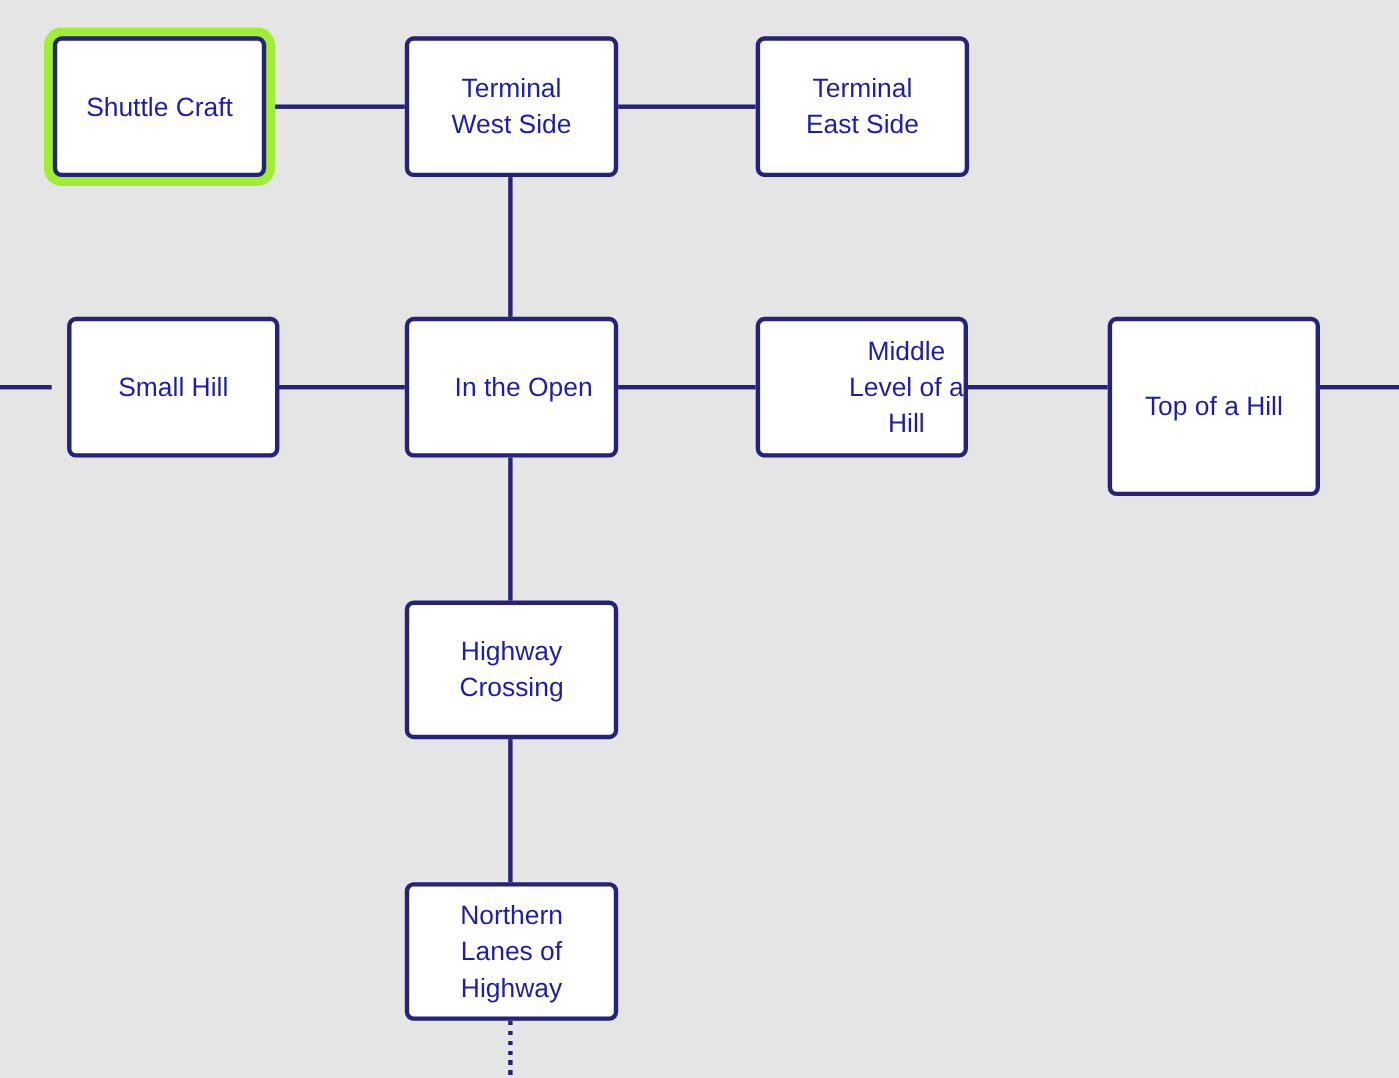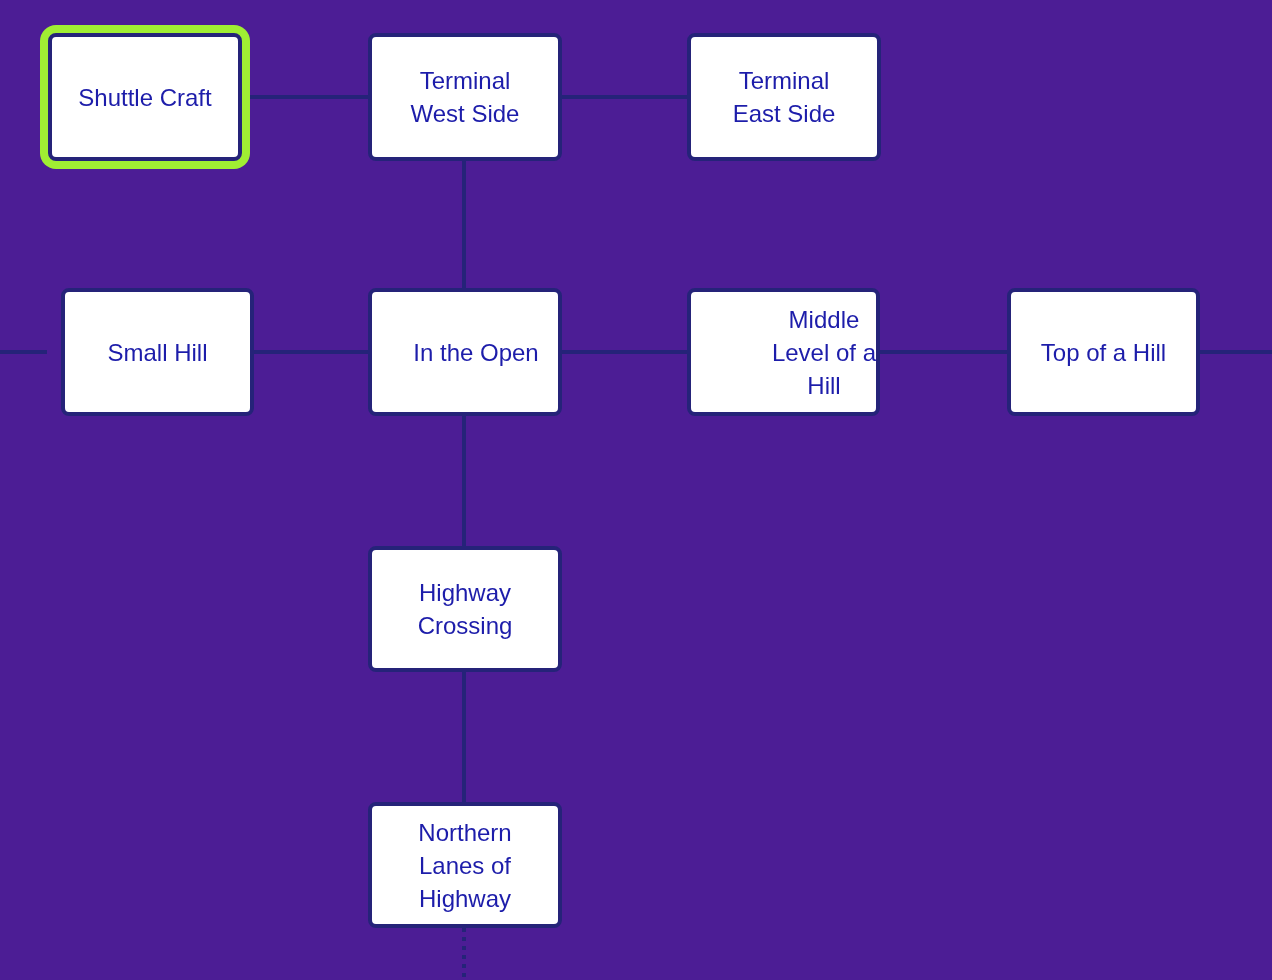--- a/index.html
+++ b/index.html
@@ -4,21 +4,21 @@
 <style>
   html, body {
     margin: 0;
     padding: 0;
     background: #ffffff;
   }
   #canvas {
     position: relative;
     width: 1272px;
     height: 980px;
-    background: #4c1d95;
+    background: #e5e5e5;
     overflow: hidden;
     font-family: "Liberation Sans", sans-serif;
   }
   .node {
     position: absolute;
     box-sizing: border-box;
     background: #ffffff;
     border: 4px solid #252379;
     border-radius: 8px;
     display: flex;
@@ -95,21 +95,21 @@
   <div class="node" style="left:368px; top:288px; width:194px; height:128px;padding-left:22px;">
     <span class="label">In the Open</span>
   </div>
 
   <div class="node" style="left:687px; top:288px; width:193px; height:128px;justify-content:flex-end;">
     <span class="label">Middle
 Level of a
 Hill</span>
   </div>
 
-  <div class="node" style="left:1007px; top:288px; width:193px; height:128px;">
+  <div class="node" style="left:1007px; top:288px; width:193px; height:163px;">
     <span class="label">Top of a Hill</span>
   </div>
 
   <div class="node" style="left:368px; top:546px; width:194px; height:126px;">
     <span class="label">Highway
 Crossing</span>
   </div>
 
   <div class="node" style="left:368px; top:802px; width:194px; height:126px;">
     <span class="label">Northern

